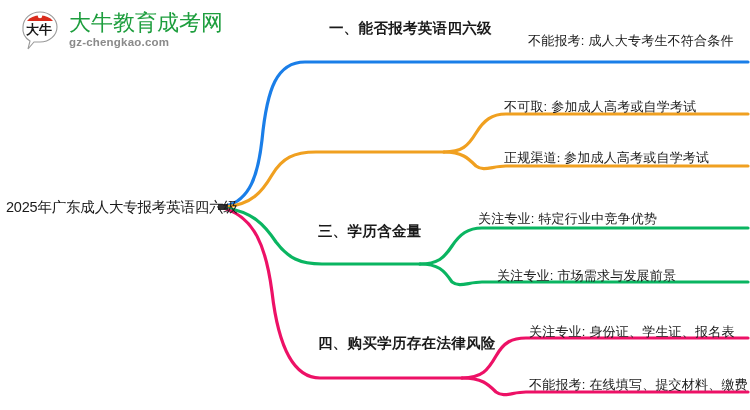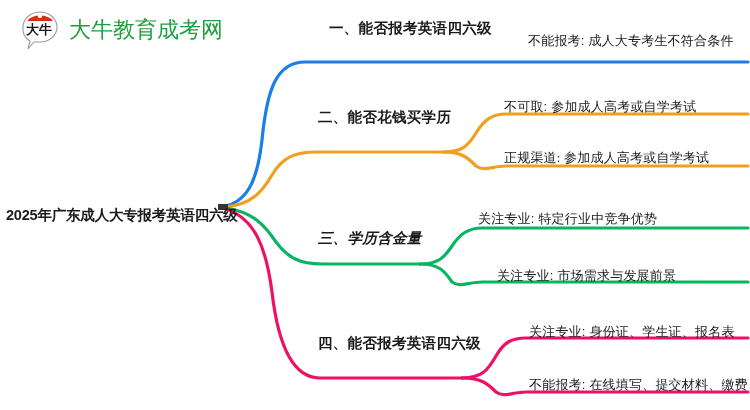--- a/index.html
+++ b/index.html
@@ -67,41 +67,41 @@
 
   
   .node-label {
     position: absolute;
     white-space: nowrap;
     color: #1a1a1a;
     font-family: "Liberation Sans", "DejaVu Sans", sans-serif;
   }
   .root-label {
     font-size: 14.5px;
-    font-weight: bold;
+    font-weight: normal;
     left: 6px;
-    top: 206px;
+    top: 198px;
     letter-spacing: -0.2px;
   }
   .branch-label {
     font-size: 14.5px;
     font-weight: bold;
     letter-spacing: 0.3px;
   }
   .leaf-label {
     font-size: 13px;
     font-weight: normal;
     letter-spacing: 0.2px;
     margin-top: 12px;
   }
 
   
   .b0 { left: 318px; top: 19px; margin-left: 11px; }
   .b1 { left: 318px; top: 108px; }
-  .b2 { left: 318px; top: 229px; font-style: italic; }
+  .b2 { left: 318px; top: 222px; }
   .b3 { left: 318px; top: 334px; }
 
   
   .l0-0 { left: 528px; top: 20px; }
   .l1-0 { left: 504px; top: 86px; }
   .l1-1 { left: 504px; top: 137px; font-family: Liberation Serif, serif; }
   .l2-0 { left: 478px; top: 198px; }
   .l2-1 { left: 497px; top: 255px; }
   .l3-0 { left: 529px; top: 311px; }
   .l3-1 { left: 529px; top: 364px; }
@@ -138,29 +138,29 @@
         <path d="M5,19 A17,15 0 1 1 22,34 L16,34 L10,41 L12,33 A17,15 0 0 1 5,19 Z" fill="#ffffff" stroke="#9a9a9a" stroke-width="1.1"></path>
 
         <path d="M9,13 A15,11 0 0 1 35,13 Z" fill="#d92b1c"></path>
         <circle cx="22" cy="8" r="2.2" fill="#ffffff"></circle>
 
         <text x="21" y="26" font-family="'DejaVu Sans','Liberation Sans',sans-serif" font-size="13" font-weight="bold" fill="#1a1a1a" text-anchor="middle">大牛</text>
       </svg>
     </div>
     <div class="logo-text-wrap">
       <div class="logo-title">大牛教育成考网</div>
+      <div class="logo-sub">gz-chengkao.com</div>
     </div>
   </div>
 
   <div class="node-label root-label">2025年广东成人大专报考英语四六级</div>
 
   <div class="node-label branch-label b0">一、能否报考英语四六级</div>
-  <div class="node-label branch-label b1">二、能否花钱买学历</div>
   <div class="node-label branch-label b2">三、学历含金量</div>
-  <div class="node-label branch-label b3">四、能否报考英语四六级</div>
+  <div class="node-label branch-label b3">四、购买学历存在法律风险</div>
 
   <div class="node-label leaf-label l0-0">不能报考: 成人大专考生不符合条件</div>
 
   <div class="node-label leaf-label l1-0">不可取: 参加成人高考或自学考试</div>
   <div class="node-label leaf-label l1-1">正规渠道: 参加成人高考或自学考试</div>
 
   <div class="node-label leaf-label l2-0">关注专业: 特定行业中竞争优势</div>
   <div class="node-label leaf-label l2-1">关注专业: 市场需求与发展前景</div>
 
   <div class="node-label leaf-label l3-0">关注专业: 身份证、学生证、报名表</div>

